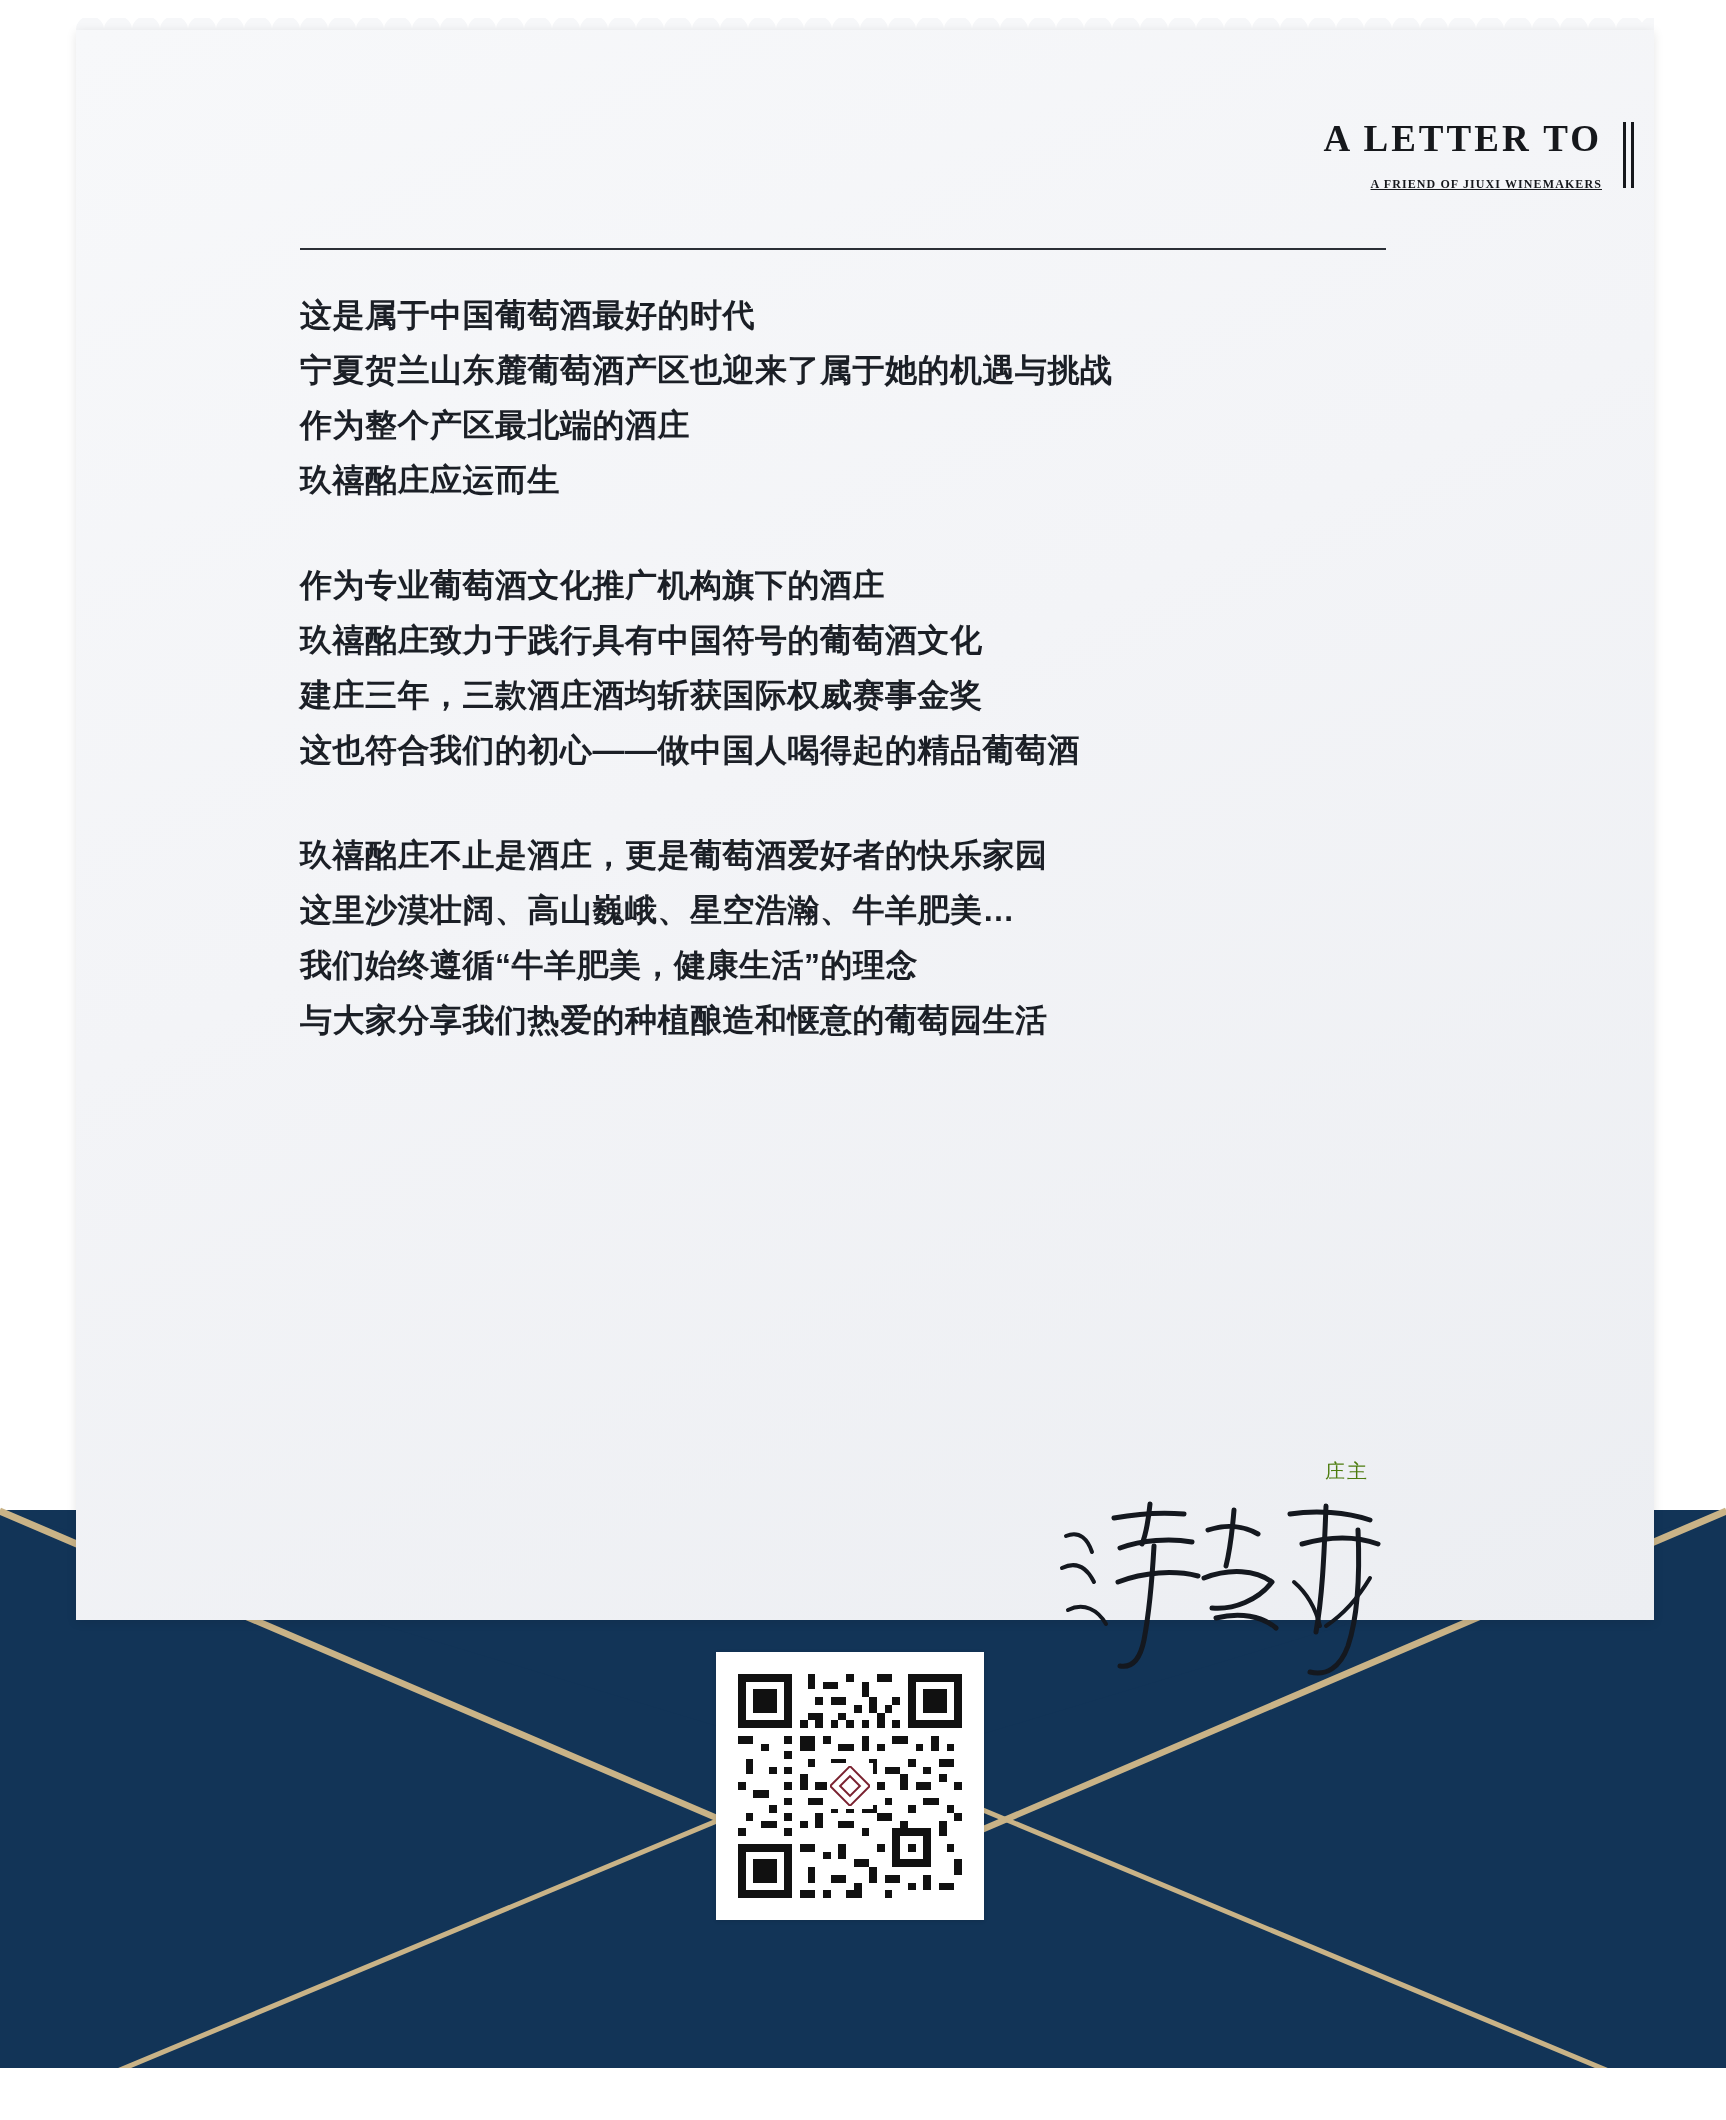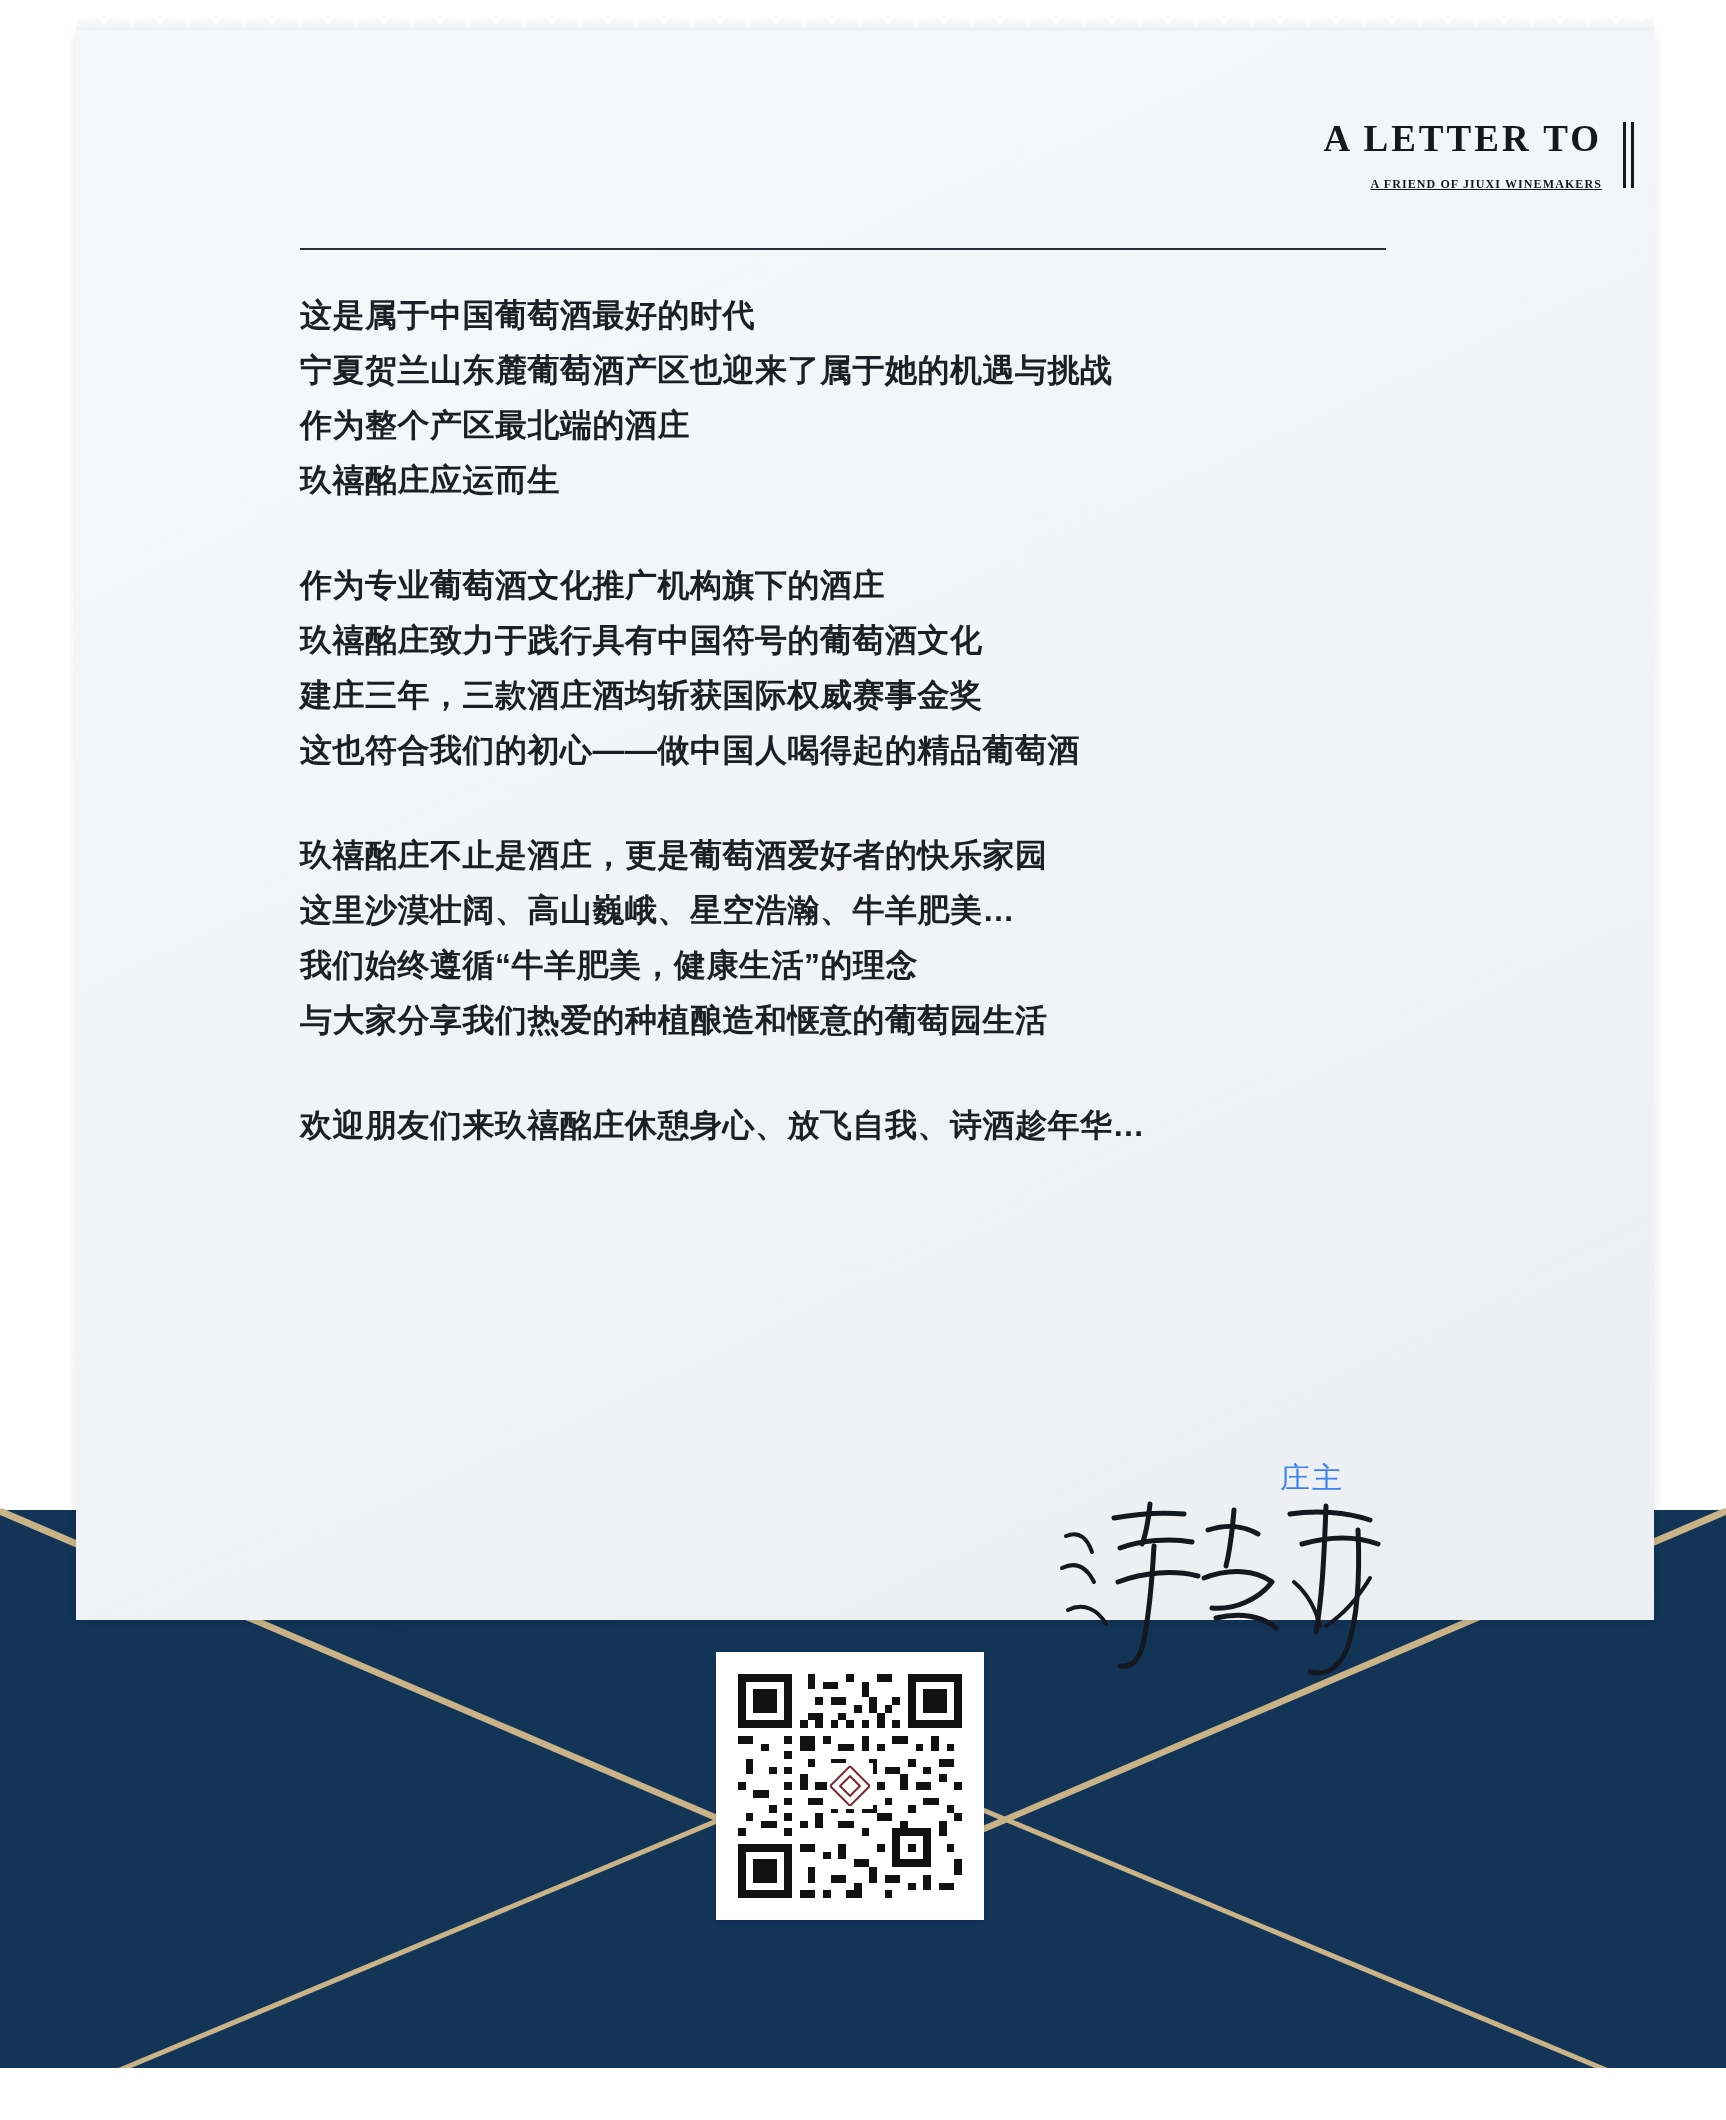--- a/index.html
+++ b/index.html
@@ -131,24 +131,24 @@
     line-height: 1.72;
     letter-spacing: 0.5px;
   }
   .para { margin: 0 0 50px 0; font-weight: bold; }
   .para:last-child { margin-bottom: 0; }
   .line { white-space: nowrap; }
 
   
   .sign-label {
     position: absolute;
-    left: 1280px;
+    left: 1325px;
     top: 1458px;
-    font-size: 30px;
-    color: #3b82f6;
+    font-size: 20px;
+    color: #4d7c0f;
     letter-spacing: 2px;
   }
   .signature {
     position: absolute;
     left: 1058px;
     top: 1490px;
     width: 330px;
     height: 190px;
   }
 
@@ -292,23 +292,20 @@
       <span class="line">作为专业葡萄酒文化推广机构旗下的酒庄</span><br>
       <span class="line">玖禧酩庄致力于践行具有中国符号的葡萄酒文化</span><br>
       <span class="line">建庄三年，三款酒庄酒均斩获国际权威赛事金奖</span><br>
       <span class="line">这也符合我们的初心——做中国人喝得起的精品葡萄酒</span>
     </p>
     <p class="para">
       <span class="line">玖禧酩庄不止是酒庄，更是葡萄酒爱好者的快乐家园</span><br>
       <span class="line">这里沙漠壮阔、高山巍峨、星空浩瀚、牛羊肥美…</span><br>
       <span class="line">我们始终遵循“牛羊肥美，健康生活”的理念</span><br>
       <span class="line">与大家分享我们热爱的种植酿造和惬意的葡萄园生活</span>
-    </p>
-    <p class="para">
-      <span class="line">欢迎朋友们来玖禧酩庄休憩身心、放飞自我、诗酒趁年华…</span>
     </p>
   </div>
 
   <div class="sign-label">庄主</div>
   <svg class="signature" viewBox="0 0 330 190">
     <g fill="none" stroke="#14181f" stroke-linecap="round" stroke-linejoin="round">
       <path d="M8 46 C22 40 30 50 34 62" stroke-width="4"></path>
       <path d="M4 78 C20 70 30 80 36 92" stroke-width="4"></path>
       <path d="M10 120 C26 112 40 120 48 134" stroke-width="4"></path>
       <path d="M56 28 C78 24 104 22 126 24" stroke-width="5"></path>

